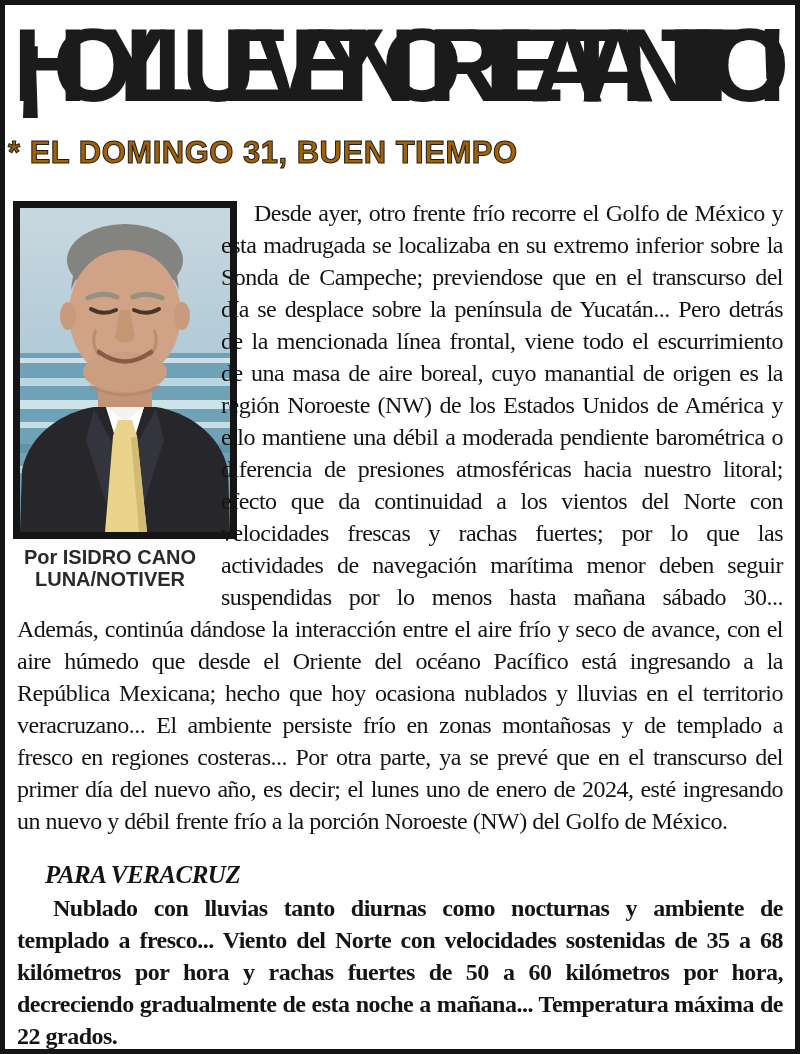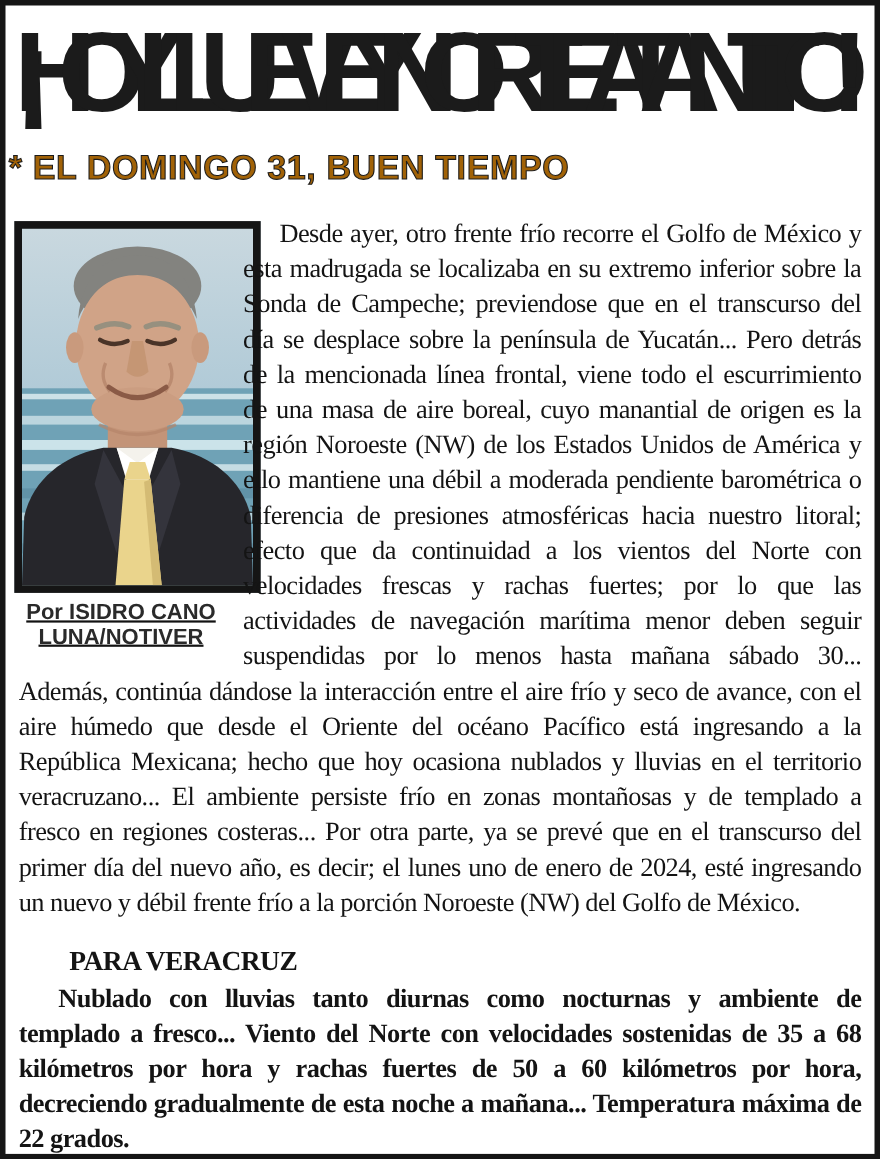--- a/index.html
+++ b/index.html
@@ -35,21 +35,20 @@
     white-space:nowrap;
   }
   .article{
     margin-top:26px;
   }
   .figure{
     float:left;
     width:194px;
     margin:4px 14px 0 2px;
     padding:0;
-    text-decoration:underline;
   }
   .photo-frame{
     box-sizing:border-box;
     width:224px;height:338px;
     border:7px solid #151515;
     background:#bfd3dc;
   }
   .photo-frame svg{display:block;width:210px;height:324px;}
   .figcaption{
     font-family:"Liberation Sans", sans-serif;
@@ -69,22 +68,23 @@
     text-align:justify;
     text-indent:33px;
     color:#141414;
   }
   .section-heading{
     clear:none;
     font-size:25px;
     line-height:32px;
     font-weight:bold;
     letter-spacing:-0.5px;
-    margin:22px 0 0 52px;
+    margin:22px 0 0 34px;
     color:#141414;
+    font-style:italic;
   }
   .body-text.bold{
     font-weight:bold;
     text-indent:36px;
     margin-top:1px;
   }
 </style>
 </head>
 <body>
 

